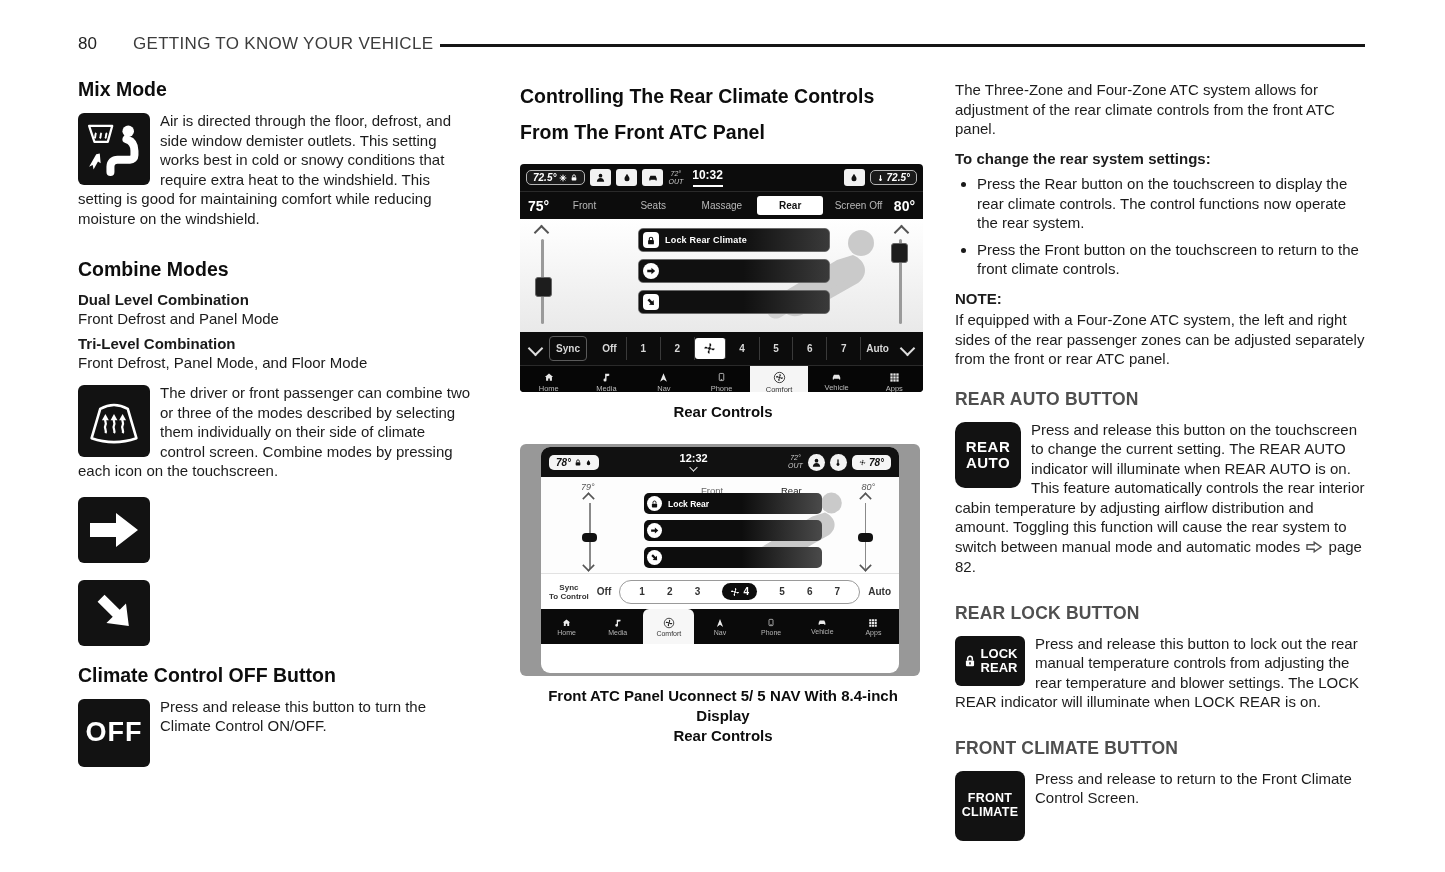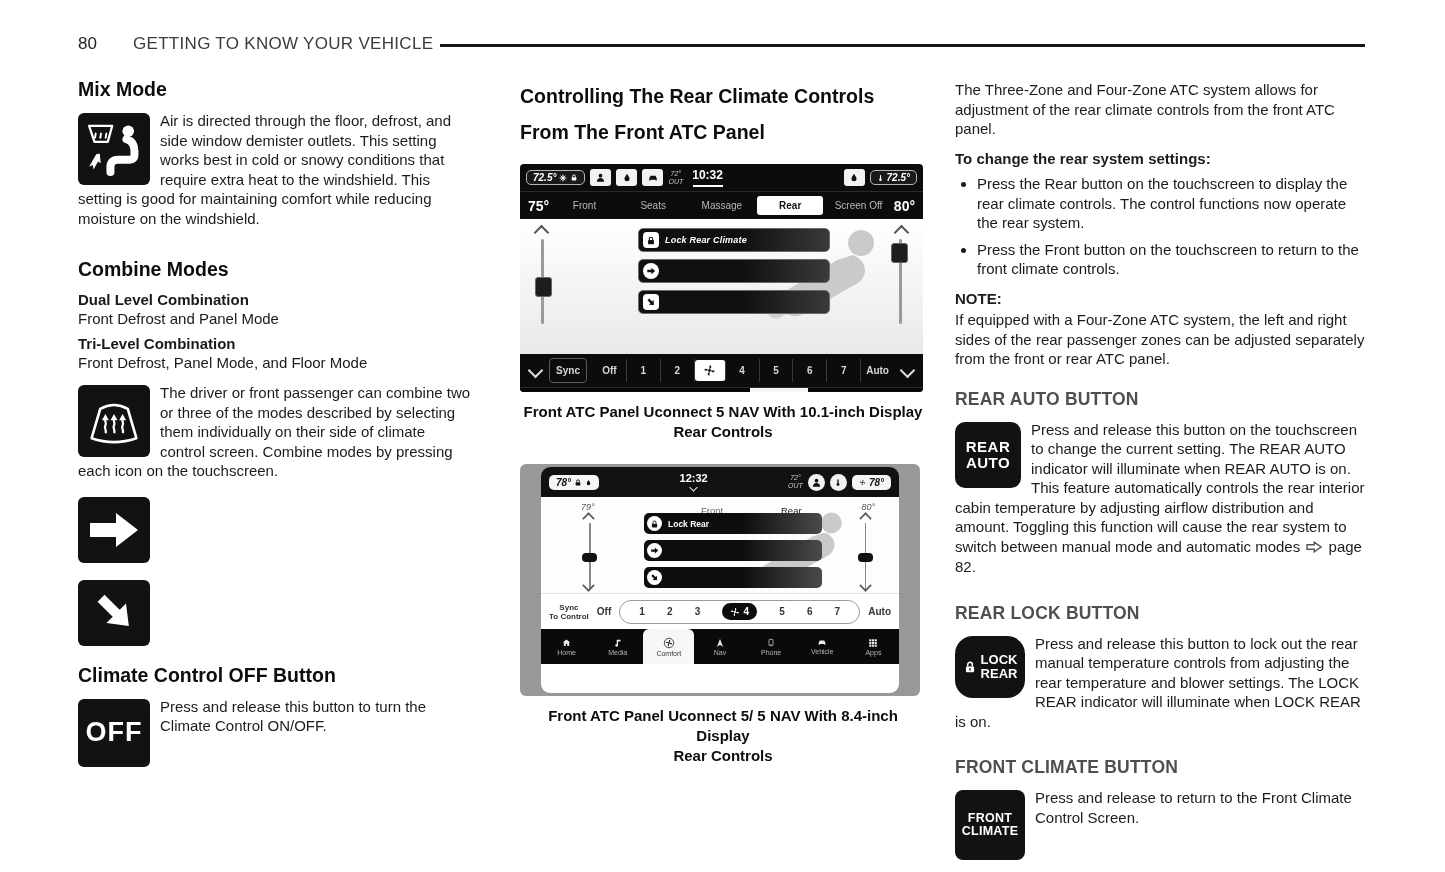--- a/index.html
+++ b/index.html
@@ -38,21 +38,21 @@
         color:#fff;font-size:10px;font-weight:bold;padding:1px 6px;font-style:italic;}
   .sqbtn{width:21px;height:17px;background:#f2f2f2;border-radius:3px;display:flex;align-items:center;justify-content:center;}
   .outblk{display:flex;flex-direction:column;align-items:center;color:#cfcfcf;font-size:7px;line-height:8px;font-style:italic;}
   .timeblk{color:#fff;font-size:12px;font-weight:bold;display:flex;flex-direction:column;align-items:center;margin:0 4px;}
   .timeblk .tul{width:30px;height:2px;background:#fff;margin-top:3px;}
   .grow{flex:1;}
   .p1-tabs{height:27px;display:flex;align-items:center;padding:0 8px;gap:2px;border-top:1px solid #2a2a2a;}
   .ttemp{color:#fff;font-size:14px;font-weight:bold;}
   .tab{flex:1;text-align:center;color:#b9b9b9;font-size:10px;}
   .tab.sel{background:#fff;color:#111;border-radius:3px;padding:4px 2px;flex:0 0 62px;font-weight:bold;}
-  .p1-main{position:relative;height:135px;background:linear-gradient(#ffffff,#e9e9e9);font-style:italic;}
+  .p1-main{position:relative;height:113px;background:linear-gradient(#ffffff,#e9e9e9);}
   .vtrack{position:absolute;width:3px;background:#9a9a9a;border-radius:2px;}
   .handle{position:absolute;width:15px;height:18px;background:#1d1d1d;border:1px solid #666;border-radius:3px;}
   .chev{width:9px;height:9px;border-left:2.5px solid #555;border-bottom:2.5px solid #555;display:inline-block;}
   .chev.up{transform:rotate(135deg);}
   .chev.down{transform:rotate(-45deg);}
   .chev.lite{border-color:#ddd;}
   .stack{position:absolute;left:118px;top:9px;display:flex;flex-direction:column;gap:7px;}
   .srow{width:192px;height:24px;background:linear-gradient(90deg,#101010 55%,#3a3a3a);border:1px solid #6a6a6a;
         border-radius:5px;display:flex;align-items:center;gap:6px;padding:0 4px;box-sizing:border-box;}
   .srow .ic{width:16px;height:16px;background:#fff;border-radius:4px;display:flex;align-items:center;justify-content:center;flex:0 0 16px;}
@@ -361,21 +361,20 @@
                 <rect x="3" y="16" width="5" height="5"></rect>
                 <rect x="9.5" y="16" width="5" height="5"></rect>
                 <rect x="16" y="16" width="5" height="5"></rect>
               </g>
             </svg>
           <span class="nlbl">Apps</span>
         </div>
       </div>
     </div>
     <div class="cap">
-      <div>Front ATC Panel Uconnect 5 NAV With 10.1-inch Display</div>
       <div>Rear Controls</div>
     </div>
 
     <div class="p2-wrap">
       <div class="p2">
         <div class="p2-status">
           <div class="pill2">
             <span>78°</span>
             <svg width="8" height="9" viewBox="0 0 24 24">
                 <rect x="5" y="11" width="14" height="10" rx="2" fill="#111"></rect>
@@ -578,21 +577,21 @@
         <svg width="16" height="12" viewBox="0 0 16 12">
             <path d="M1 3.8h7.2V1.2L15 6l-6.8 4.8V8.2H1z" fill="none" stroke="#555" stroke-width="1.4"></path>
           </svg>
       </span>
       <span>page 82.</span>
     </p>
     <div class="clear"></div>
 
     <h3>REAR LOCK BUTTON</h3>
     <p class="body">
-      <span class="mico" style="width:70px;height:62px;border-radius:18px">
+      <span class="mico" style="width:70px;height:50px;border-radius:6px">
         <span class="lockrow">
           <svg width="14" height="16" viewBox="0 0 24 24">
               <rect x="5" y="11" width="14" height="10" rx="2" fill="#fff"></rect>
               <path d="M8 11V8a4 4 0 0 1 8 0v3" fill="none" stroke="#fff" stroke-width="2.6"></path>
               <rect x="10.8" y="14" width="2.4" height="4" fill="#121212"></rect>
             </svg>
           <span class="btn2line" style="font-size:13px">
             <span>LOCK</span>
             <span>REAR</span>
           </span>

